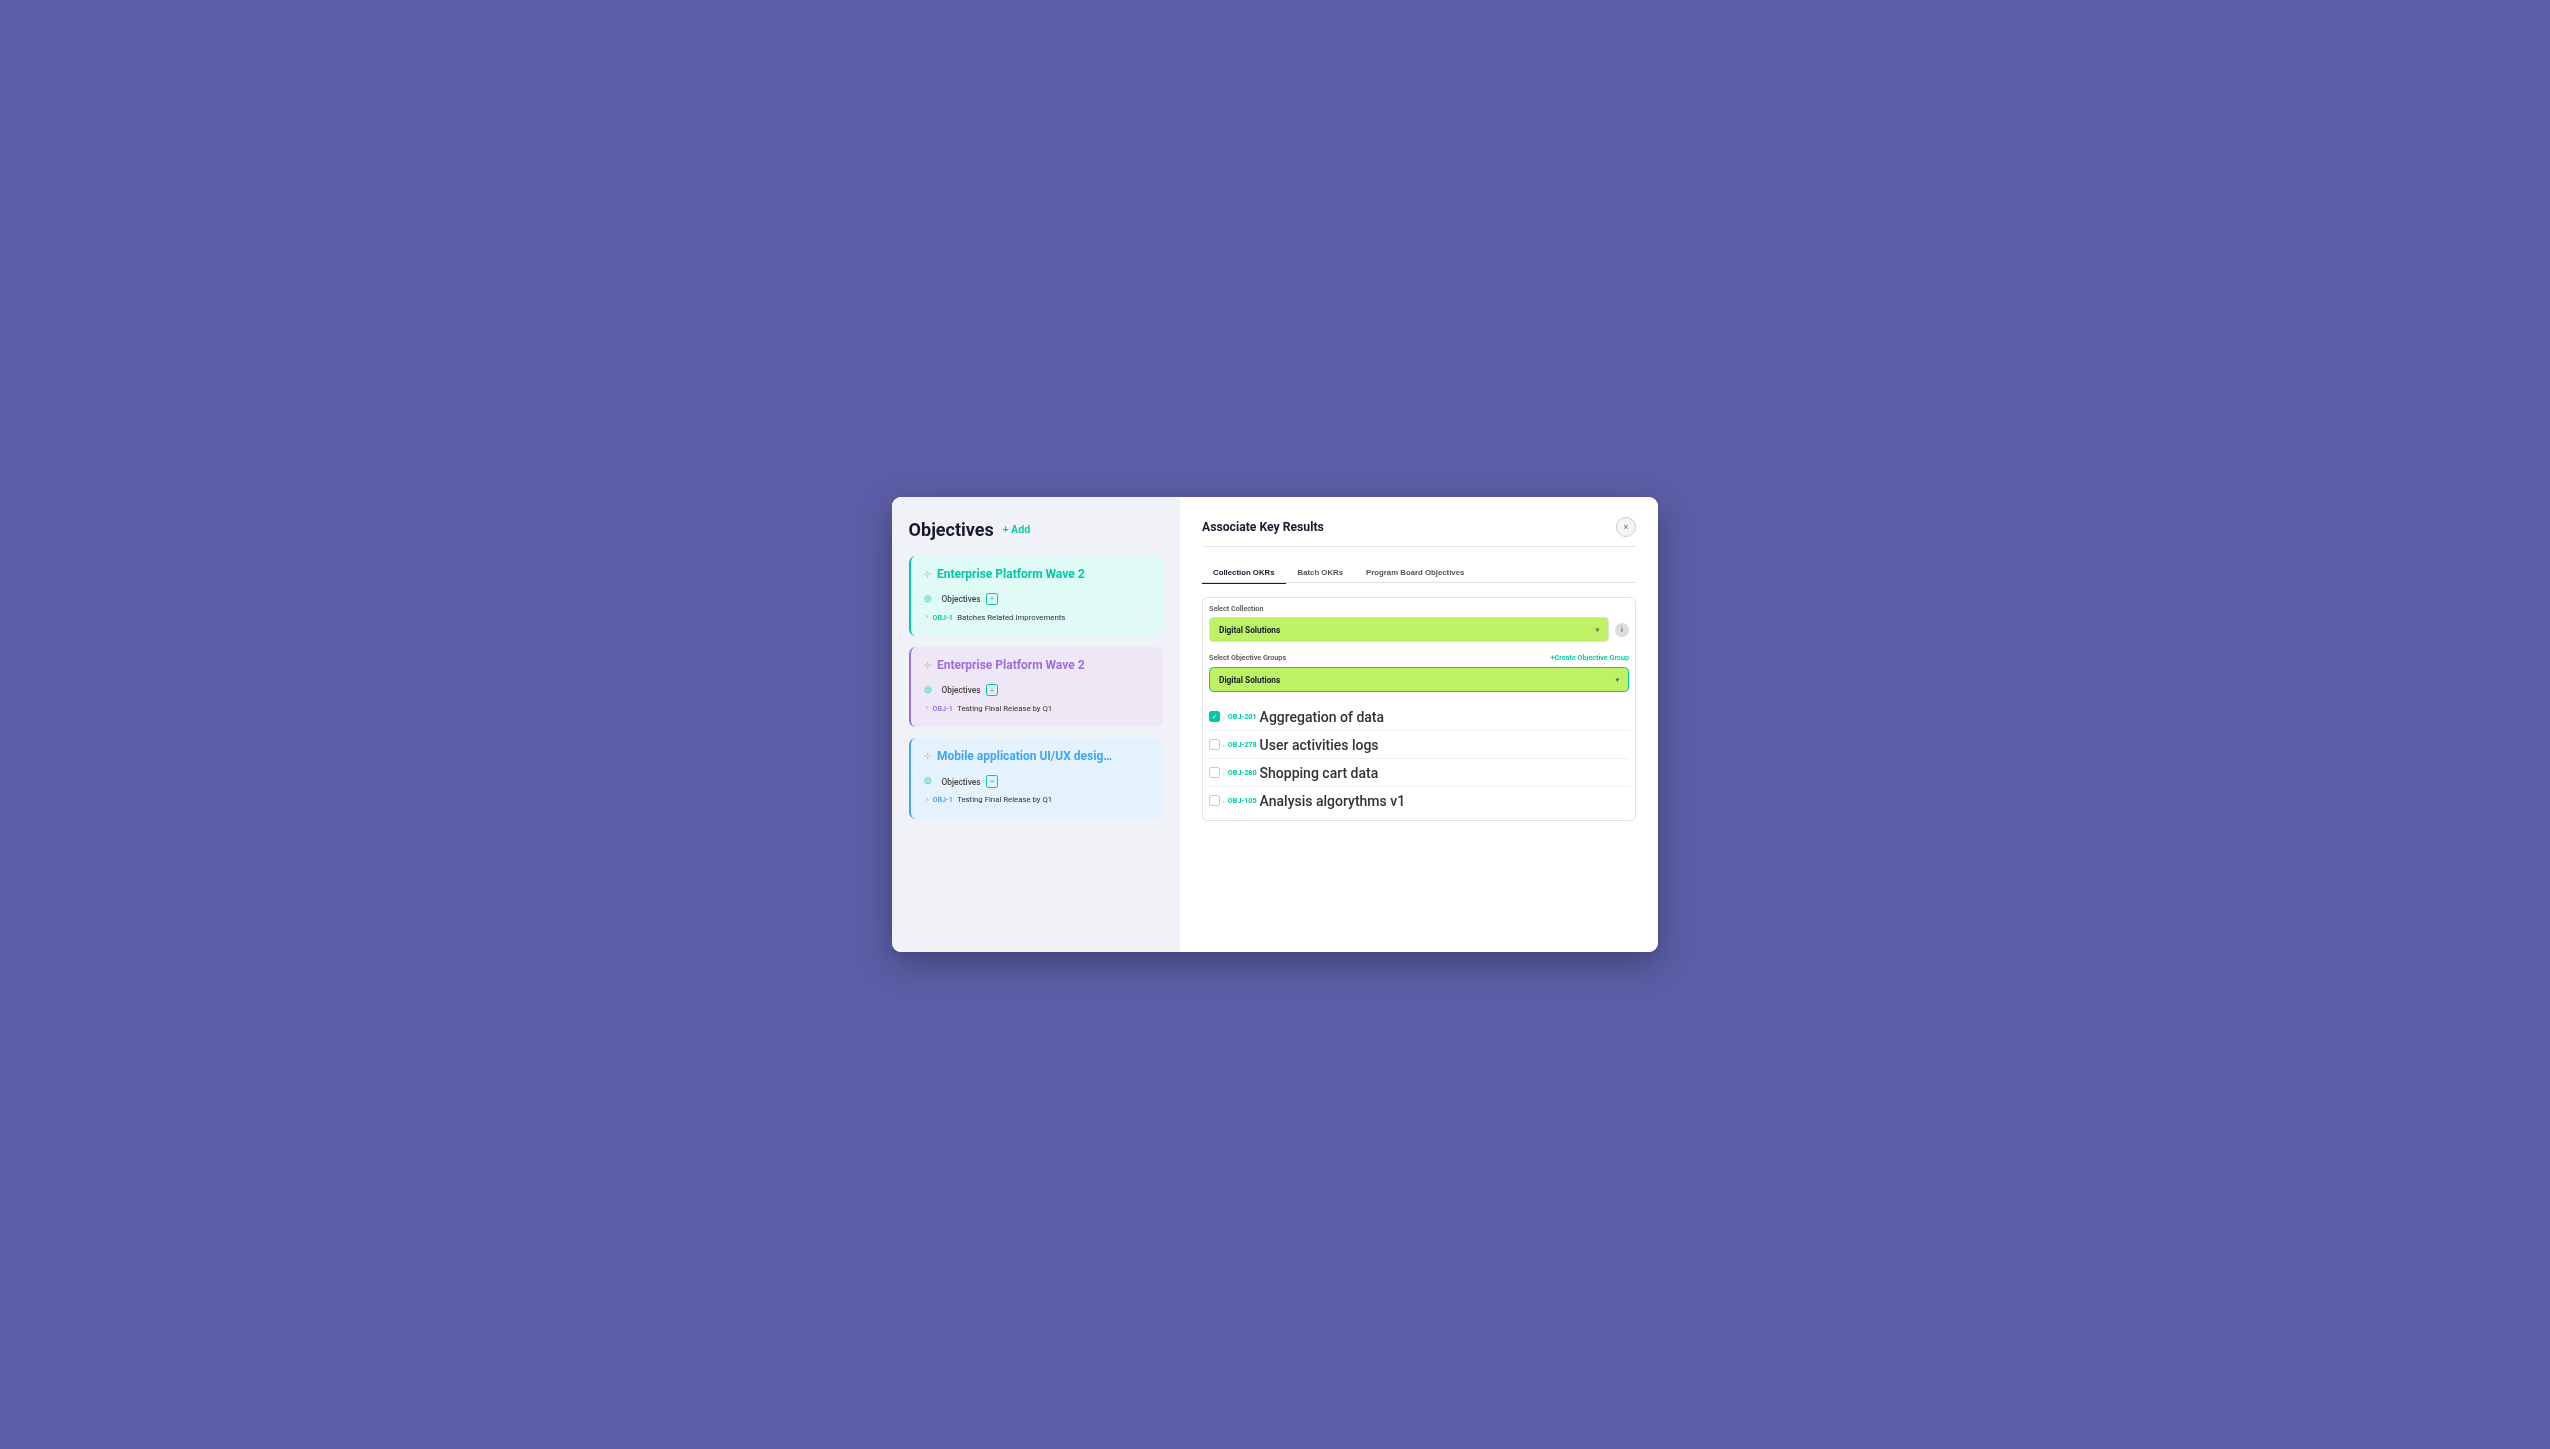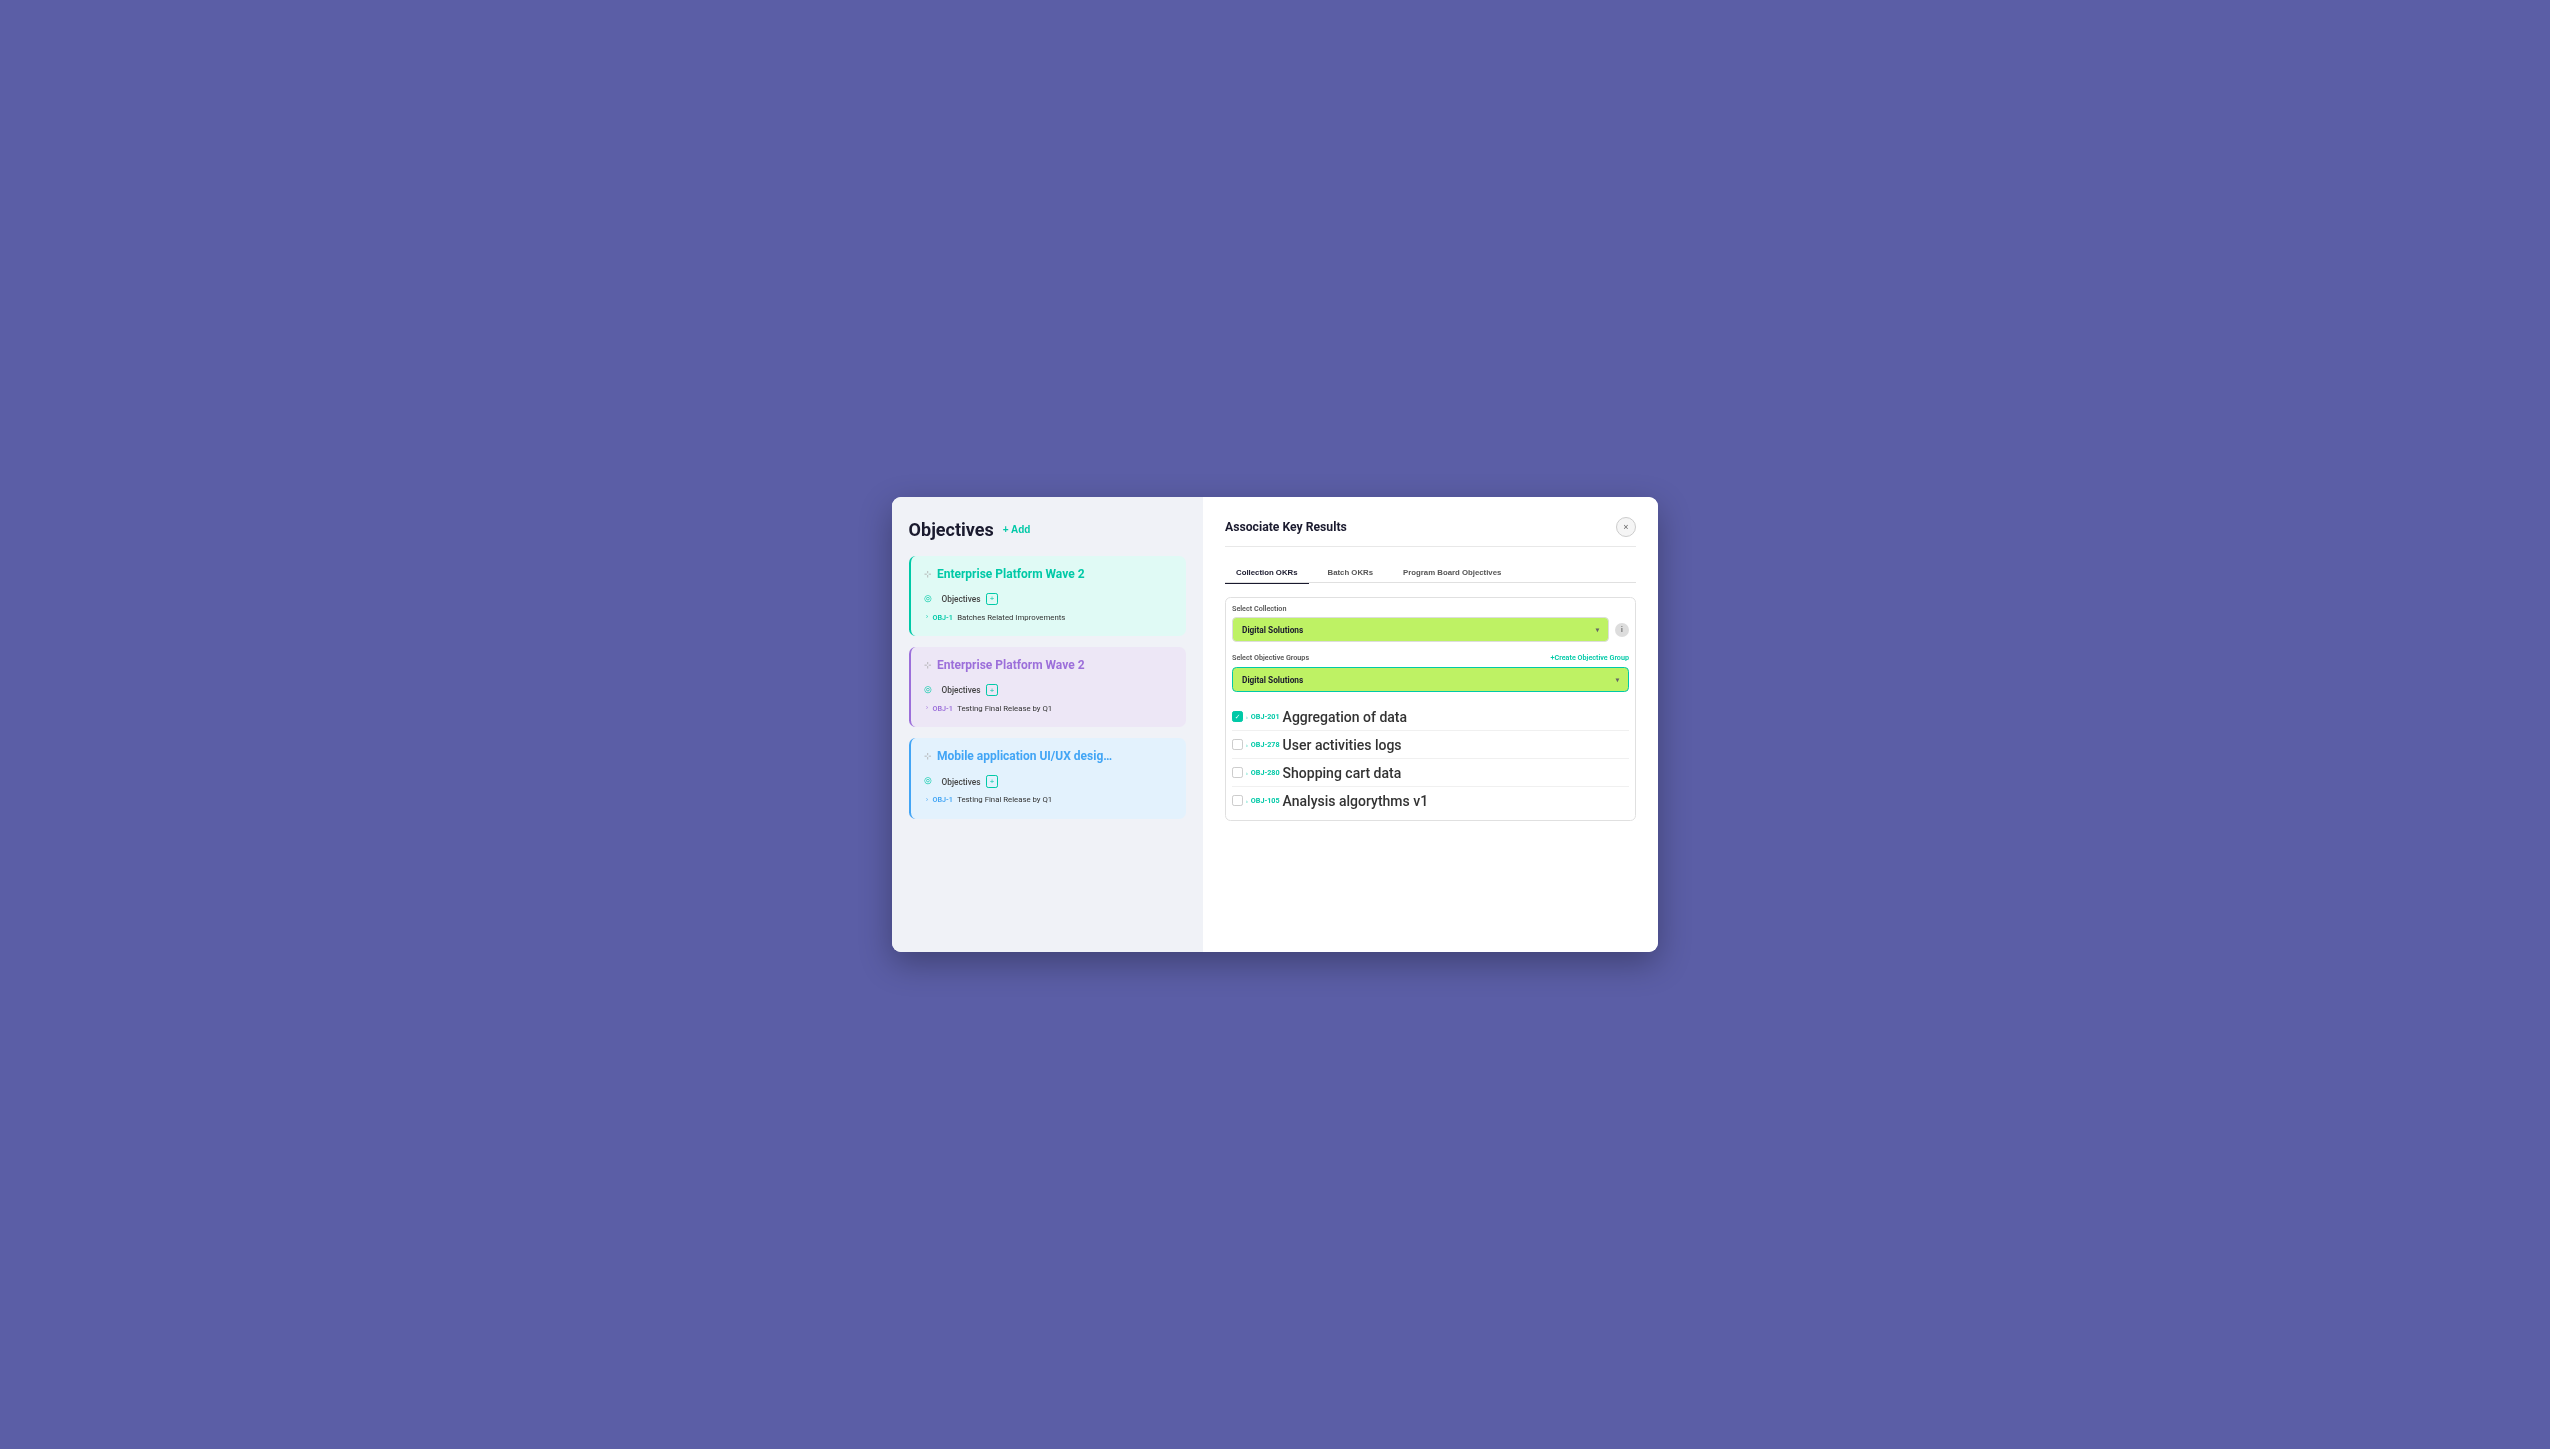--- a/index.html
+++ b/index.html
@@ -17,21 +17,21 @@
       width: 100%;
       max-width: 766px;
       background: #f0f2f7;
       border-radius: 9px;
       overflow: hidden;
       box-shadow: 0 11px 33px rgba(0,0,0,0.3);
       min-height: 455px;
     }
     
     .left-panel {
-      width: 311px;
+      width: 288px;
       flex-shrink: 0;
       padding: 22px 16.6px;
       background: #f0f2f7;
     }
     .left-header {
       display: flex;
       align-items: center;
       gap: 9px;
       margin-bottom: 15.5px;
     }
@@ -201,21 +201,21 @@
       border: none;
       background: none;
       border-left: 0.6px solid #ddd;
       cursor: pointer;
       color: #888;
       font-size: 9px;
     }
     
     .tabs-row {
       display: flex;
-      gap: 8px;
+      gap: 1px;
       margin-bottom: 13.3px;
       border-bottom: 1.1px solid #e0e0e0;
     }
     .tab {
       padding: 5.5px 11px;
       font-size: 7.8px;
       font-weight: 600;
       color: #555;
       cursor: pointer;
       border-bottom: 1.7px solid transparent;

